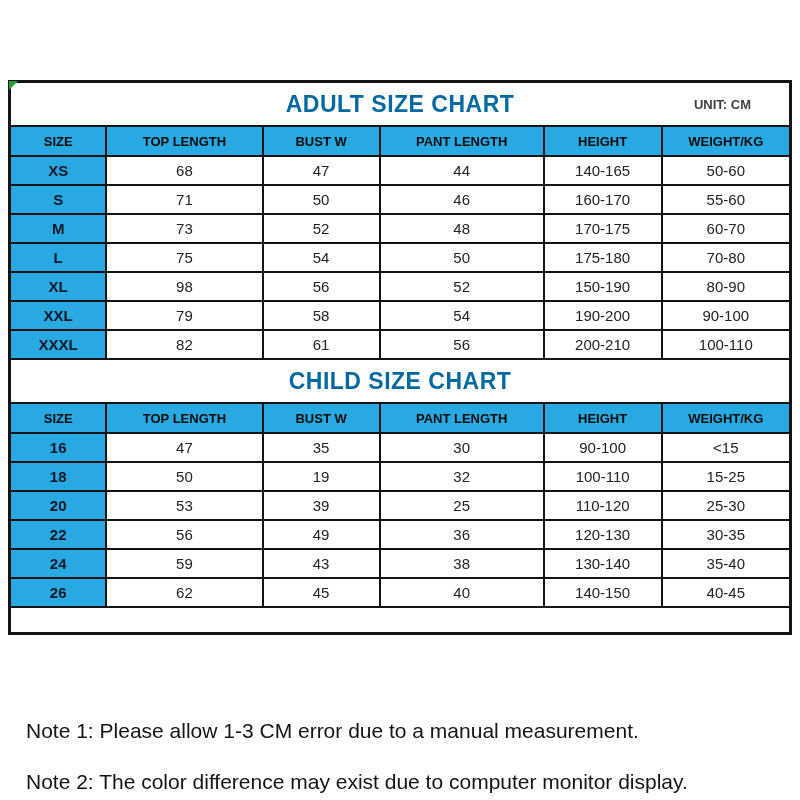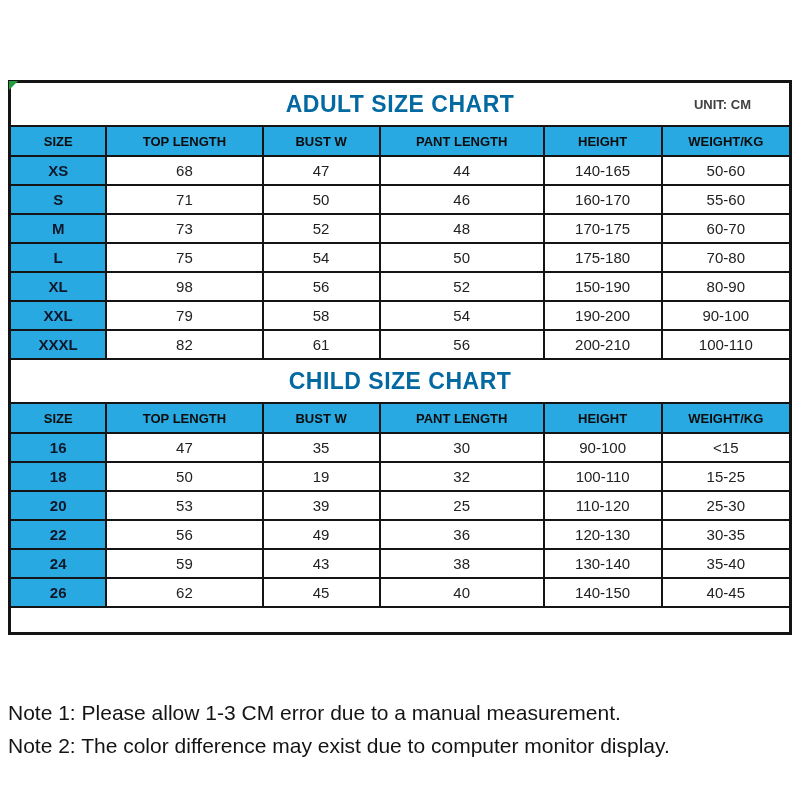--- a/index.html
+++ b/index.html
@@ -10,21 +10,21 @@
   .row-title td{height:42px;border-left:none;border-right:none;position:relative;}
   .title-text{font-weight:bold;font-size:23px;letter-spacing:.5px;color:#0369a1;}
   .unit-text{position:absolute;right:38px;top:50%;transform:translateY(-50%);font-weight:bold;font-size:13px;color:#404040;}
   .row-head td{height:28px;background:#29a9e1;font-weight:bold;font-size:13px;color:#0c0c0c;}
   .row-data td{height:27px;font-size:15px;color:#222;background:#fff;}
   .row-data td.size-cell{background:#29a9e1;font-weight:bold;color:#0f172a;}
   .row-empty td{height:24px;border-left:none;border-right:none;background:#fff;}
   .corner-mark{position:absolute;left:1px;top:1px;width:0;height:0;
     border-top:9px solid #1f9e3a;border-right:9px solid transparent;z-index:5;}
   .notes{position:absolute;left:8px;top:696px;width:784px;font-size:21px;line-height:33px;color:#141414;}
-  .note-line{margin:0;}
+  .note-line{margin:18px;}
 </style>
 </head>
 <body>
 
 <div class="sheet">
   <span class="corner-mark"></span>
   <table>
     <colgroup>
       <col style="width:12.4%">
         <col style="width:20%">

